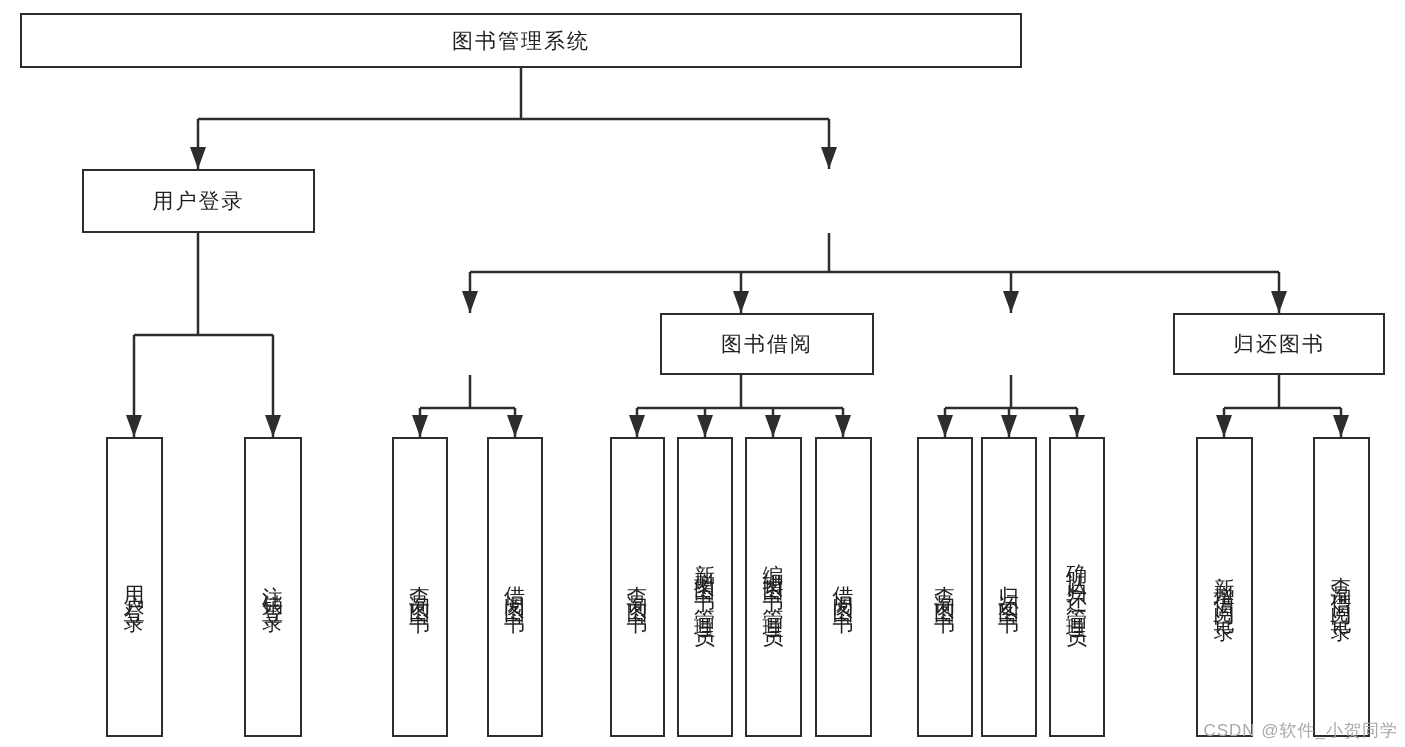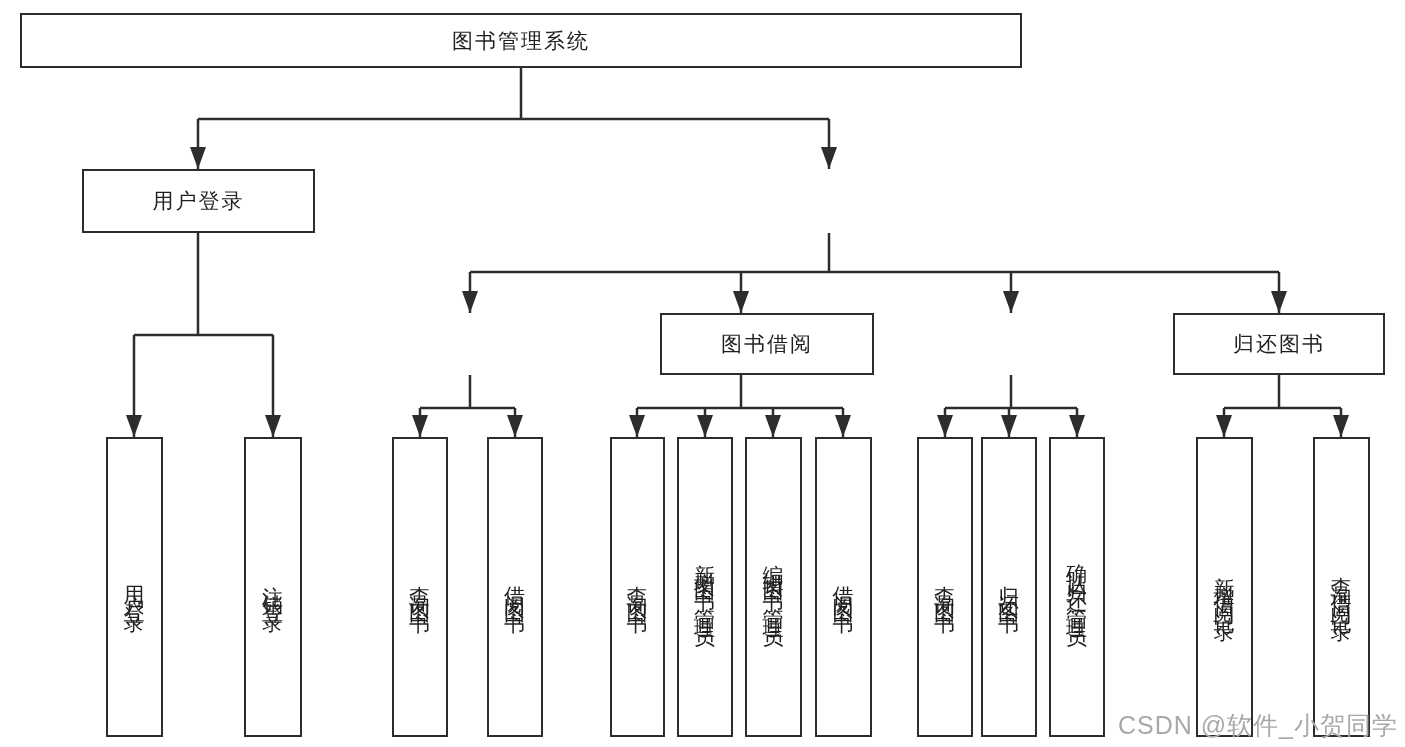--- a/index.html
+++ b/index.html
@@ -31,21 +31,21 @@
   .v .vtext{
     writing-mode:vertical-rl;
     text-orientation:mixed;
     font-size:21px;
     letter-spacing:9px;
     line-height:1;
   }
   .watermark{
     position:absolute;
     right:7px;bottom:5px;
-    font-size:25px;
+    font-size:17px;
     color:var(--wm);
     letter-spacing:1px;
     white-space:nowrap;
   }
 </style>
 </head>
 <body>
 
 <div id="stage">
 

